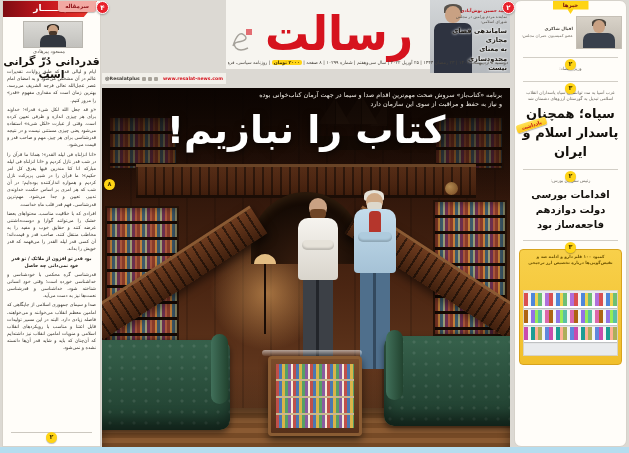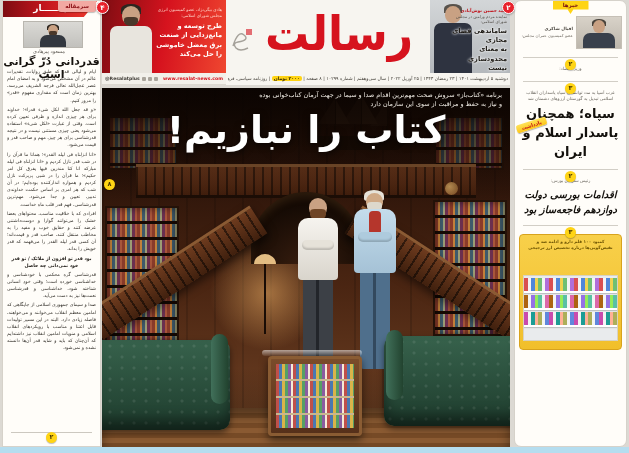--- a/index.html
+++ b/index.html
@@ -29,21 +29,21 @@
   #power-badge{left:96px;top:1px;}
   .p-text{position:absolute;right:4px;top:7px;width:66px;text-align:right;}
   .p-speaker{font-size:4.2px;color:#ffd4c8;line-height:1.5;}
   .p-headline{margin-top:2px;font-size:6.6px;font-weight:bold;color:#fff;line-height:1.45;}
   #power-footer{position:absolute;left:102px;top:73px;width:124px;height:12px;background:#f2f0ea;border-bottom:1px solid #dcd8d0;box-sizing:border-box;direction:ltr;display:flex;align-items:center;gap:2px;padding:0 3px;}
   .soc{font-size:4.6px;color:#3d3a34;font-weight:bold;}
   .soc-ic{width:4px;height:4px;border-radius:1px;background:#a9a49b;display:inline-block;}
   .site{font-size:4.6px;color:#d6131e;font-weight:bold;margin-left:auto;}
 
   
-  #top-band{position:absolute;left:226px;top:0;width:284px;height:85px;background:#f7f5f0;}
+  #top-band{position:absolute;left:226px;top:0;width:284px;height:69px;background:#f7f5f0;}
   #logo{position:absolute;left:28px;top:2px;width:170px;height:64px;color:#d6131e;font-size:44px;font-weight:bold;text-align:center;line-height:64px;transform:scaleY(1.08);white-space:nowrap;overflow:hidden;}
   #emblem{position:absolute;left:4px;top:26px;width:24px;height:28px;opacity:.75;}
   #dateline{position:absolute;left:2px;right:2px;bottom:1px;height:10px;font-size:4.6px;color:#46423b;white-space:nowrap;overflow:hidden;text-align:right;line-height:10px;}
   .chip{background:#ffd415;border-radius:2px;padding:0 2px;color:#3d2f00;font-weight:bold;}
 
   
   #cyber-box{position:absolute;right:0;top:0;width:80px;height:73px;background:linear-gradient(#d3d6d8,#b4b8bc);overflow:hidden;margin-left:24px;}
   #cyber-badge{right:-5px;top:1px;}
   .c-text{position:absolute;right:3px;top:8px;width:56px;text-align:right;z-index:2;}
   .c-name{font-size:4.4px;color:#c01018;font-weight:bold;}
@@ -66,21 +66,21 @@
   .n-name{font-size:4.4px;color:#4f4b44;font-weight:bold;}
   .n-role{font-size:4.1px;color:#77726a;margin-top:2px;line-height:1.4;}
   .n-headline{font-size:7.8px;font-weight:bold;color:#14110d;line-height:1.5;margin-top:3px;}
   .n-kicker{font-size:4.4px;color:#6d6961;line-height:1.5;margin-top:2px;}
   .divider{position:relative;height:13px;margin:2px 0 1px;}
   .divider .line{position:absolute;left:4px;right:4px;top:6px;border-top:1px solid #d2cec6;}
   .divider .pbadge{position:relative;z-index:1;}
   .sepah-wrap{position:relative;}
   .note-ribbon{position:absolute;left:-3px;top:16px;transform:rotate(-18deg);background:linear-gradient(#ffe25a,#fcc515);color:#c01018;font-size:5px;font-weight:bold;padding:1px 5px;border-radius:2px;box-shadow:0 1px 1px rgba(0,0,0,.3);z-index:2;}
   .h-sepah{font-size:13px;font-weight:bold;color:#14110d;line-height:1.45;margin-top:2px;}
-  .h-bourse{font-size:10px;font-weight:bold;color:#14110d;line-height:1.5;margin-top:2px;font-style:italic;}
+  .h-bourse{font-size:10px;font-weight:bold;color:#14110d;line-height:1.5;margin-top:2px;}
   
   .drug-box{position:relative;margin-top:2px;background:linear-gradient(#f8d04a,#f1bf2b);border:1px solid #d8a31d;border-radius:4px;padding:4px 3px 8px;}
   .d-kicker{font-size:4.2px;color:#6b5200;font-weight:bold;line-height:1.5;}
   .d-headline{font-size:15.5px;font-weight:bold;color:#1a1510;line-height:1.25;margin-top:1px;}
   .pharma{position:relative;margin-top:3px;height:64px;background:#e9ebed;border:1px solid #d8d2c2;overflow:hidden;}
   .prow{height:13px;margin-top:2px;border-bottom:2px solid #fff;box-shadow:0 1px 1px rgba(0,0,0,.18);background:repeating-linear-gradient(90deg,#d95050 0 4px,#f4f4f4 4px 7px,#4f86d9 7px 11px,#f0d24f 11px 14px,#6fbf73 14px 18px,#f4f4f4 18px 21px,#b06fd9 21px 25px);}
   .prow:nth-child(2){filter:hue-rotate(40deg);}
   .prow:nth-child(3){filter:hue-rotate(-50deg);}
   .prow:nth-child(4){filter:hue-rotate(90deg);}
 
@@ -133,33 +133,20 @@
       <p>«انا انزلناه فی لیله القدر»؛ همانا ما قرآن را در شب قدر نازل کردیم و «انا انزلناه فی لیله مبارکه انا کنا منذرین فیها یفرق کل امر حکیم»؛ ما قرآن را در شبی پربرکت نازل کردیم و همواره انذارکننده بوده‌ایم؛ در آن شب که هر امری بر اساس حکمت خداوندی تدبیر، تعیین و جدا می‌شود. مهم‌ترین قدرشناسی، فهم قدر قلب ماه خداست.</p>
       <p>افرادی که با خلاقیت مناسب، محتواهای بعضا خشک را می‌توانند گوارا و دوست‌داشتنی عرضه کنند و حقایق خوب و مفید را به مخاطب منتقل کنند، صاحب قدر و قیمت‌اند؛ آن کسی قدر لیله القدر را می‌فهمد که قدر خویش را بداند.</p>
       <p class="couplet">بود قدر تو افزون از ملائک / تو قدر خود نمی‌دانی چه حاصل</p>
       <p>قدرشناسی گره محکمی با خودشناسی و خداشناسی خورده است؛ وقتی خودِ انسانی شناخته شود، خداشناسی و قدرشناسی نعمت‌ها نیز به دست می‌آید.</p>
       <p>صدا و سیمای جمهوری اسلامی از جایگاهی که امامین معظم انقلاب می‌خوانند و می‌خواهند، فاصله زیادی دارد. البته در این مسیر تولیدات قابل اعتنا و مناسب با رویکردهای انقلاب اسلامی و منویات امامین انقلاب نیز داشته‌ایم که آن‌چنان که باید و شاید قدر آن‌ها دانسته نشده و نمی‌شود.</p>
     </div>
     <div class="ed-foot"></div>
     <span class="pbadge ed-badge">۲</span>
   </div>
 
-  <div id="power-box">
-    <div class="avatar" style="left:2px;top:4px;width:54px;height:69px;">
-      <div class="hair" style="left:17px;top:0;width:20px;height:10px;"></div>
-      <div class="head" style="left:18px;top:2px;width:18px;height:19px;"></div>
-      <div class="beard" style="left:20px;top:13px;width:14px;height:9px;"></div>
-      <div class="torso" style="left:6px;top:22px;width:42px;height:48px;background:#e8e5de;"></div>
-    </div>
-    <div class="p-text">
-      <div class="p-speaker">هادی بیگی‌نژاد، عضو کمیسیون انرژی</div>
-      <div class="p-speaker">مجلس شورای اسلامی:</div>
-      <div class="p-headline">طرح توسعه و مانع‌زدایی از صنعت برق معضل خاموشی را حل می‌کند</div>
-    </div>
-  </div>
   <span class="rbadge" id="power-badge">۴</span>
   <div id="power-footer">
     <span class="soc">@Resalatplus</span>
     <span class="soc-ic"></span>
     <span class="soc-ic"></span>
     <span class="soc-ic"></span>
     <span class="site">www.resalat-news.com</span>
   </div>
 
   <div id="top-band">

